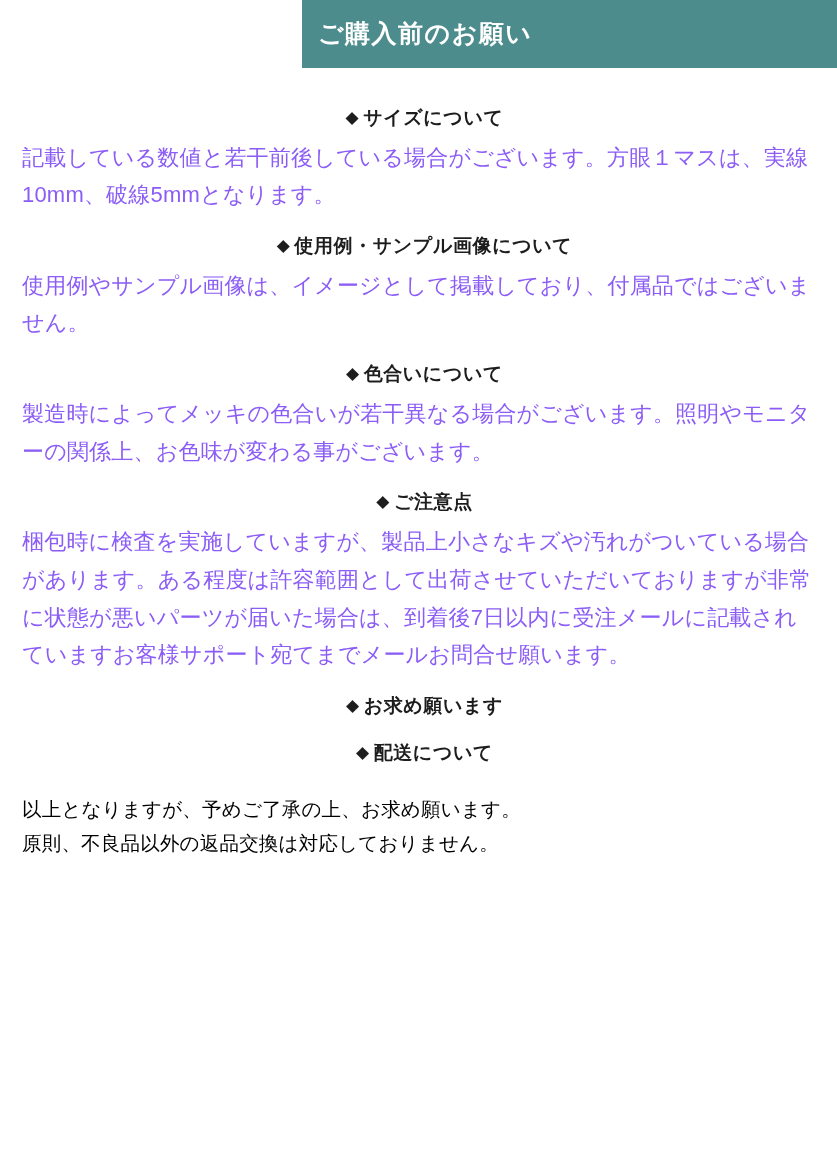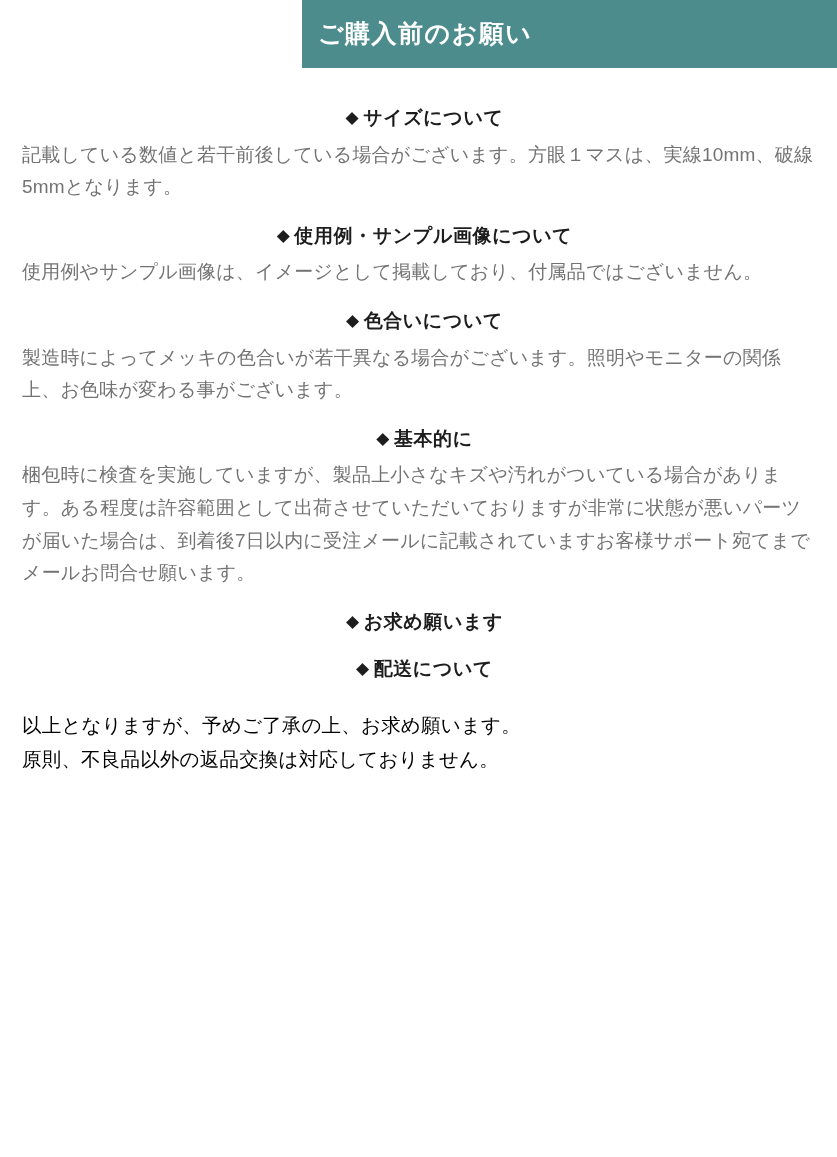--- a/index.html
+++ b/index.html
@@ -67,23 +67,23 @@
     line-height: 1.5;
     text-align: center;
   }
   .section-heading .diamond {
     display: inline-block;
     margin-right: 4px;
     font-size: 17px;
     transform: translateY(-1px);
   }
   .section-body {
-    font-size: 19px;
+    font-size: 22px;
     line-height: 1.72;
-    color: #737373;
+    color: #8b5cf6;
     margin: 6px 0 10px 0;
     letter-spacing: 0.2px;
     white-space: pre-line;
   }
   .closing {
     font-size: 19.5px;
     line-height: 1.72;
     color: #000000;
     margin-top: 26px;
     letter-spacing: 0.2px;
@@ -120,21 +120,21 @@
 
     <div class="section">
       <div class="section-heading">
         <span class="diamond">◆</span><span>色合いについて</span>
       </div>
       <div class="section-body">製造時によってメッキの色合いが若干異なる場合がございます。照明やモニターの関係上、お色味が変わる事がございます。</div>
     </div>
 
     <div class="section">
       <div class="section-heading">
-        <span class="diamond">◆</span><span>基本的に</span>
+        <span class="diamond">◆</span><span>ご注意点</span>
       </div>
       <div class="section-body">梱包時に検査を実施していますが、製品上小さなキズや汚れがついている場合があります。ある程度は許容範囲として出荷させていただいておりますが非常に状態が悪いパーツが届いた場合は、到着後7日以内に受注メールに記載されていますお客様サポート宛てまでメールお問合せ願います。</div>
     </div>
 
     <div class="section">
       <div class="section-heading">
         <span class="diamond">◆</span><span>お求め願います</span>
       </div>
     </div>
 

